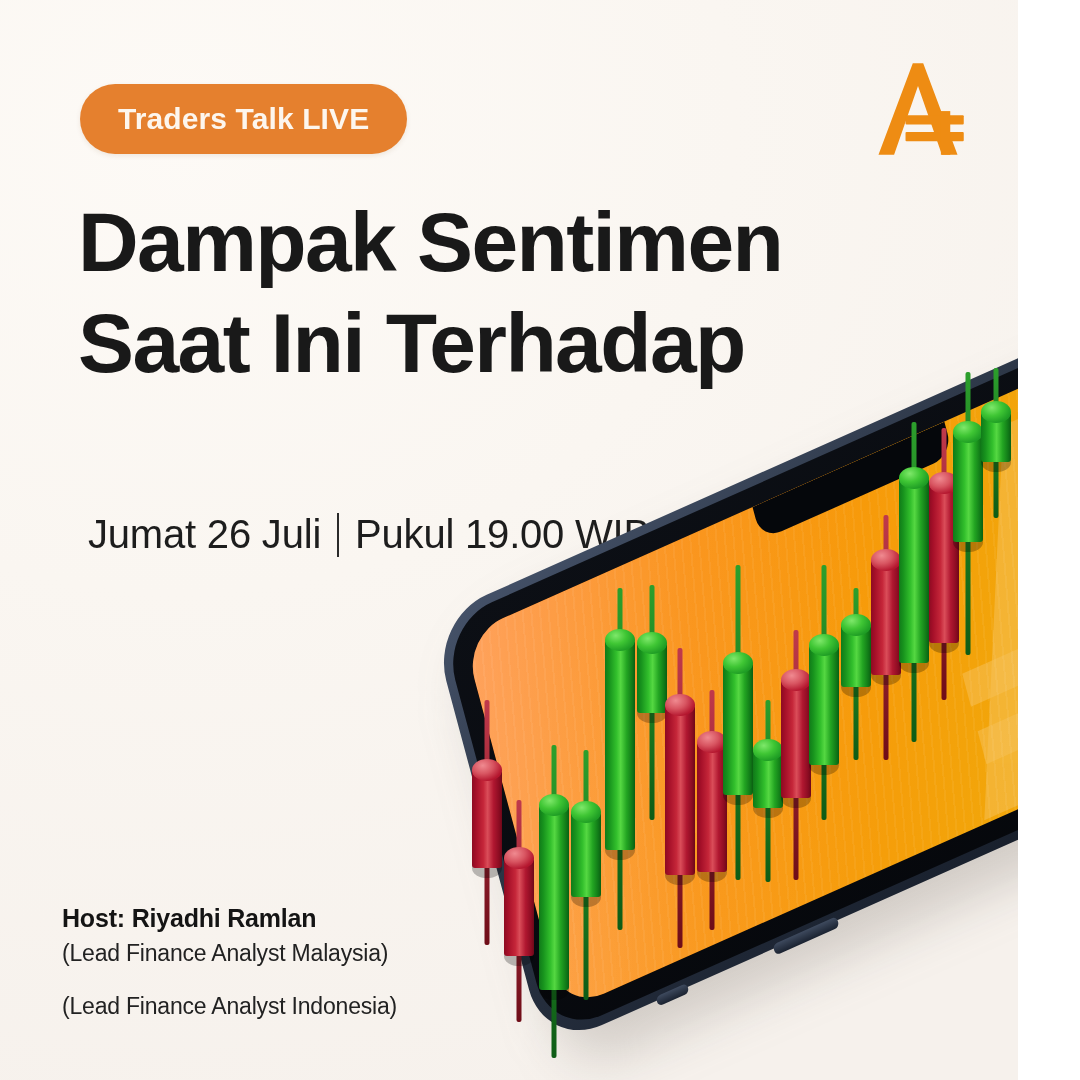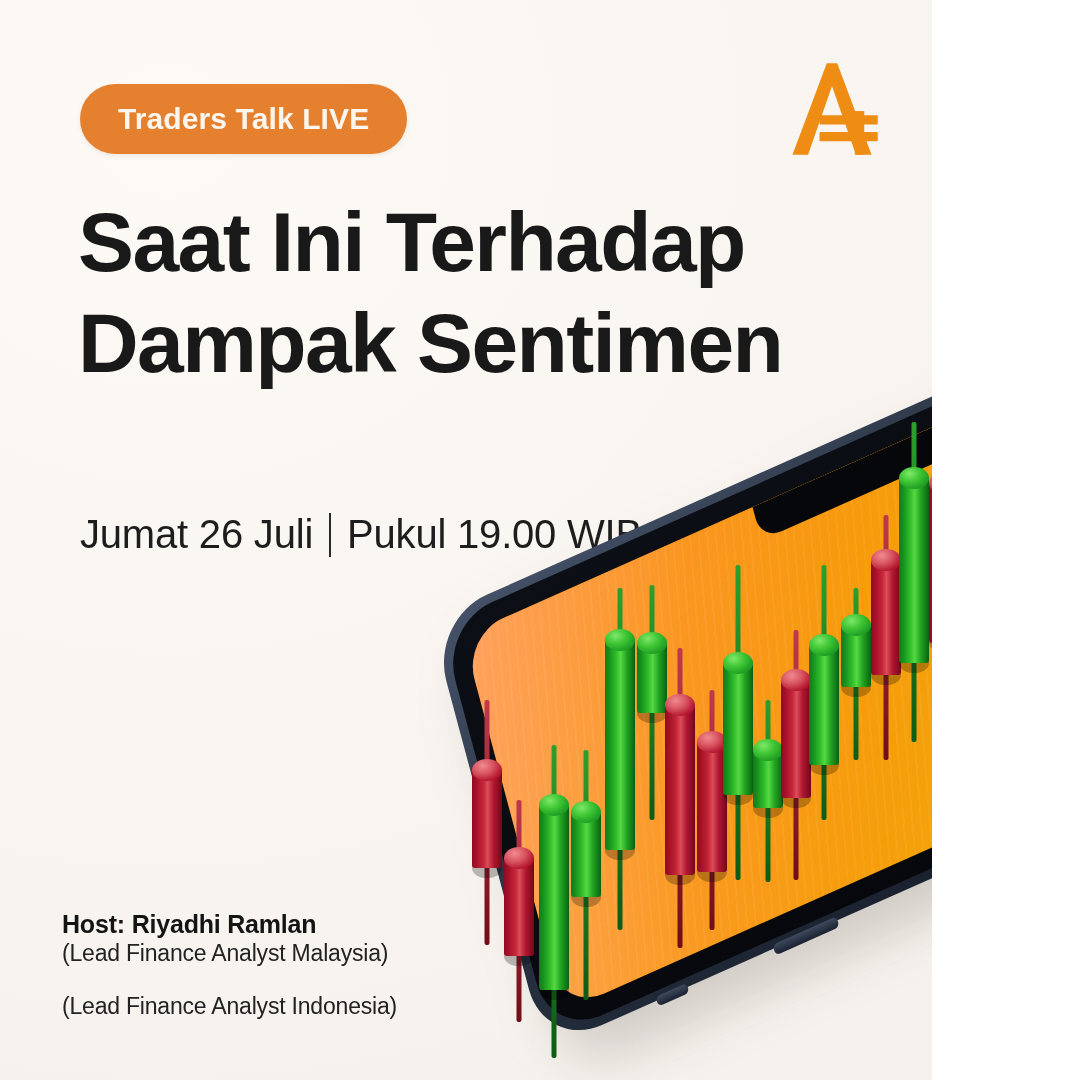--- a/index.html
+++ b/index.html
@@ -2,21 +2,21 @@
 <html><head>
 <meta charset="utf-8">
 <style>
   html, body {
     margin: 0;
     padding: 0;
     background: #ffffff;
   }
   #poster {
     position: relative;
-    width: 932px;
+    width: 1018px;
     height: 1080px;
     overflow: hidden;
     background: #faf6f1;
     font-family: "Liberation Sans", sans-serif;
   }
 
   
   .bg-wash {
     position: absolute;
     inset: 0;
@@ -68,21 +68,21 @@
     line-height: 101px;
     font-weight: bold;
     color: #191919;
     letter-spacing: -1.6px;
     white-space: nowrap;
   }
 
   
   .dateline {
     position: absolute;
-    left: 80px;
+    left: 88px;
     top: 512px;
     display: flex;
     align-items: flex-end;
     gap: 16px;
     color: #1d1d1d;
     font-size: 40px;
     letter-spacing: -.2px;
     white-space: nowrap;
   }
   .dateline .sep {
@@ -102,21 +102,21 @@
   .credit-block { margin-bottom: 26px; }
   .credit-block:last-child { margin-bottom: 0; }
   .credit-name {
     font-size: 25px;
     font-weight: bold;
     color: #141414;
     letter-spacing: -.2px;
     white-space: nowrap;
   }
   .credit-role {
-    margin-top: 1px;
+    margin-top: 7px;
     font-size: 23px;
     color: #222222;
     letter-spacing: -.2px;
     white-space: nowrap;
   }
 
   
   .phone-stage {
     position: absolute;
     left: 0; top: 0;
@@ -432,22 +432,22 @@
   </div>
 
   <svg class="logo" viewBox="0 0 100 100">
     <path d="M45 6 h10 L88 94 H73 L50 28 L27 94 H12 Z" fill="#ee8c13"></path>
     <rect x="38" y="56" width="56" height="9" rx="1" fill="#ee8c13"></rect>
     <rect x="38" y="72" width="56" height="9" rx="1" fill="#ee8c13"></rect>
     <rect x="72" y="52" width="9" height="42" fill="#ee8c13"></rect>
   </svg>
 
   <div class="headline">
+    <span class="headline-line">Dampak Sentimen</span>
     <span class="headline-line">Saat Ini Terhadap</span>
-    <span class="headline-line">Dampak Sentimen</span>
   </div>
 
   <div class="dateline">
     <span>Jumat 26 Juli</span>
     <span class="sep"></span>
     <span>Pukul 19.00 WIB</span>
   </div>
 
   <div class="credits">
     <div class="credit-block">

